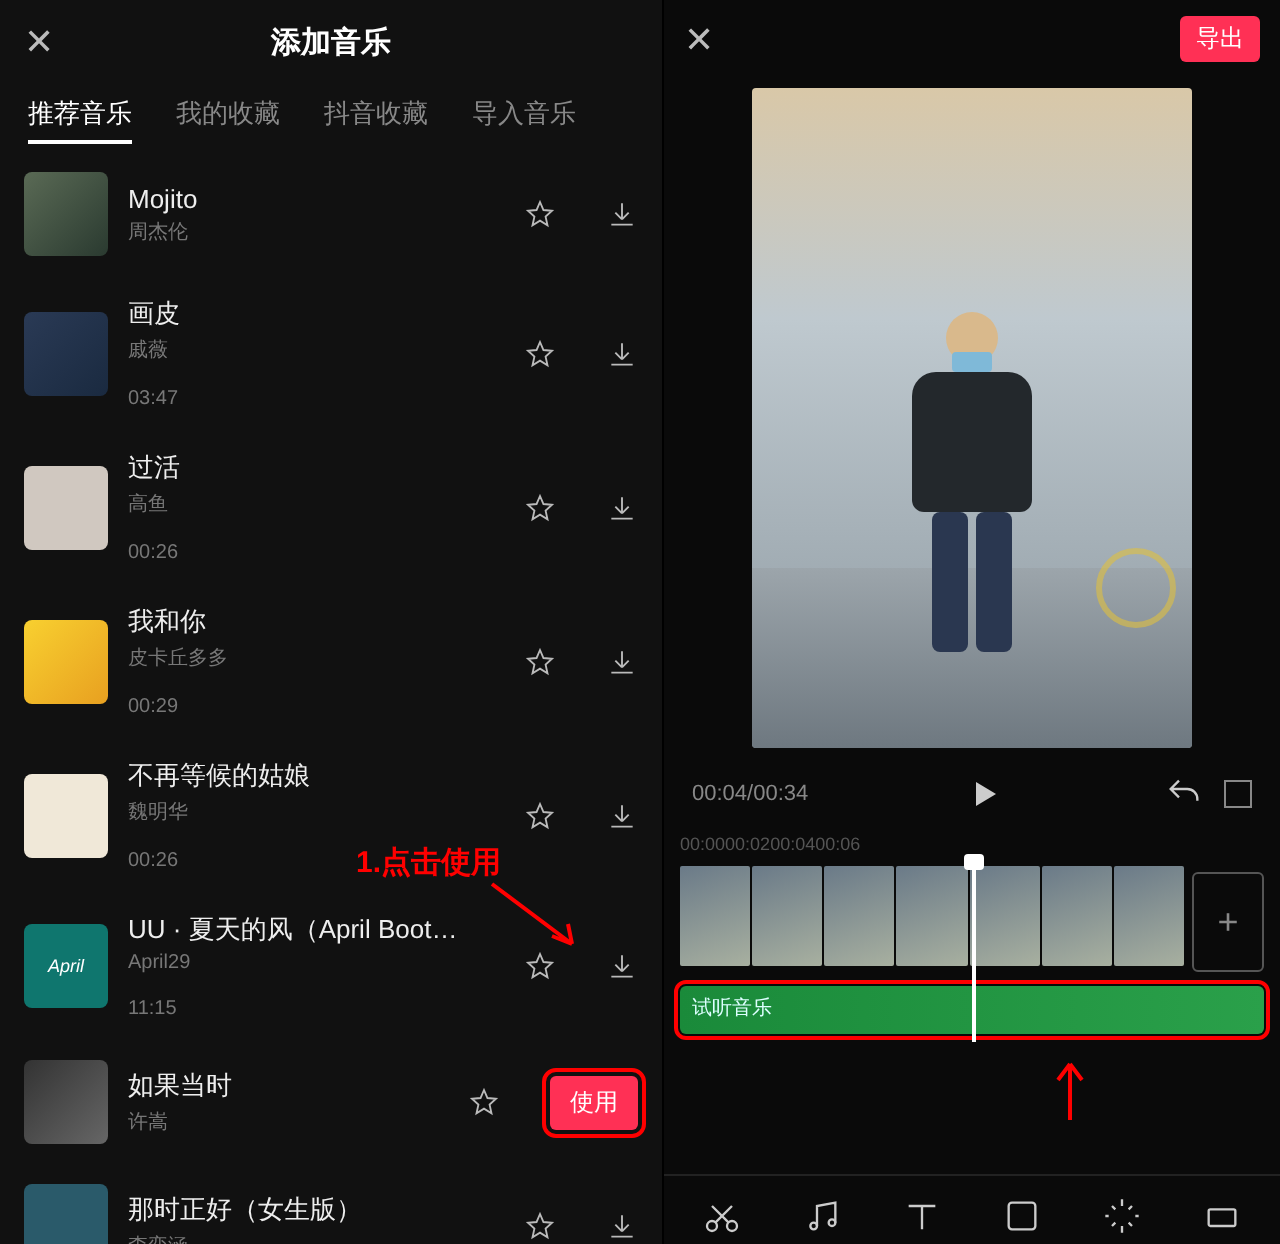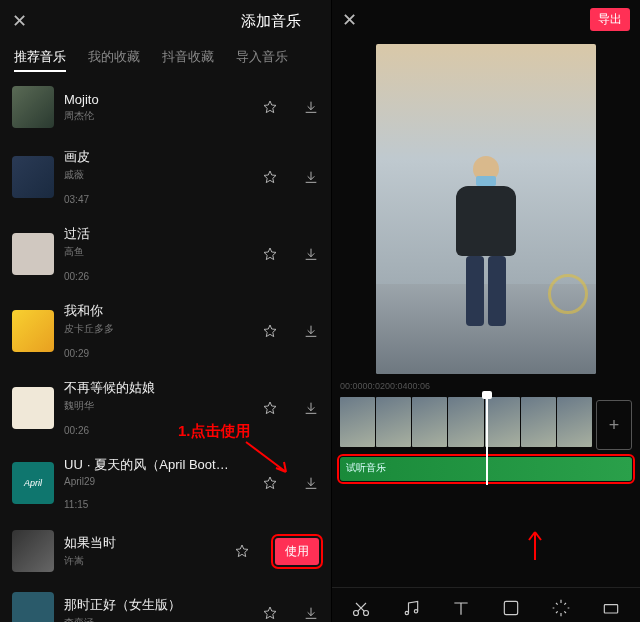--- a/index.html
+++ b/index.html
@@ -1,21 +1,21 @@
 <!DOCTYPE html>
 <html><head>
 <meta charset="utf-8">
 <style>
   *{box-sizing:border-box;margin:0;padding:0;font-family:"PingFang SC","Microsoft YaHei",sans-serif}
   body{background:#101010;color:#ddd;width:640px;height:622px;overflow:hidden;display:flex}
   .left{width:332px;height:100%;background:#111;display:flex;flex-direction:column;border-right:1px solid #000}
   .right{flex:1;height:100%;background:#0a0a0a;display:flex;flex-direction:column;position:relative}
   
   .lh{display:flex;align-items:center;padding:10px 12px;font-size:15px}
-  .lh .title{flex:1;text-align:right;color:#fff;font-weight:400}
+  .lh .title{flex:1;text-align:center;color:#fff;font-weight:700}
   .close{font-size:18px;color:#bbb;cursor:pointer;width:18px}
   .tabs{display:flex;gap:22px;padding:6px 14px 4px;font-size:13px;color:#888}
   .tab{cursor:pointer;padding-bottom:4px}
   .tab.active{color:#fff;border-bottom:2px solid #fff}
   
   .list{flex:1;overflow:hidden}
   .row{display:flex;align-items:center;padding:10px 12px;position:relative}
   .cover{width:42px;height:42px;border-radius:4px;background:#333;flex-shrink:0;margin-right:10px}
   .meta{flex:1;min-width:0}
   .tt{font-size:13px;color:#eee;white-space:nowrap;overflow:hidden;text-overflow:ellipsis}
@@ -231,20 +231,30 @@
       <div class="ground"></div>
       <div class="bike"></div>
       <div class="figure">
         <div class="fhead"></div>
           <div class="fmask"></div>
           <div class="fbody"></div>
         <div style="text-align:center"><span class="fleg"></span><span class="fleg"></span></div>
       </div>
     </div>
   </div>
+  <div class="pbar">
+    <span>00:04/00:34</span>
+    <span class="sp"></span>
+    <span class="playic"></span>
+    <span class="sp"></span>
+    <svg class="tb" viewBox="0 0 24 24">
+        <path d="M9 14l-5-5 5-5M4 9h10a6 6 0 016 6v1"></path>
+      </svg>
+    <span class="expandic"></span>
+  </div>
   <div class="ruler">
     <span>00:00</span>
     <span>00:02</span>
     <span>00:04</span>
     <span>00:06</span>
   </div>
   <div class="timeline">
     <div class="playhead"></div>
     <div style="display:flex;align-items:center">
       <div class="vclip" style="flex:1">

